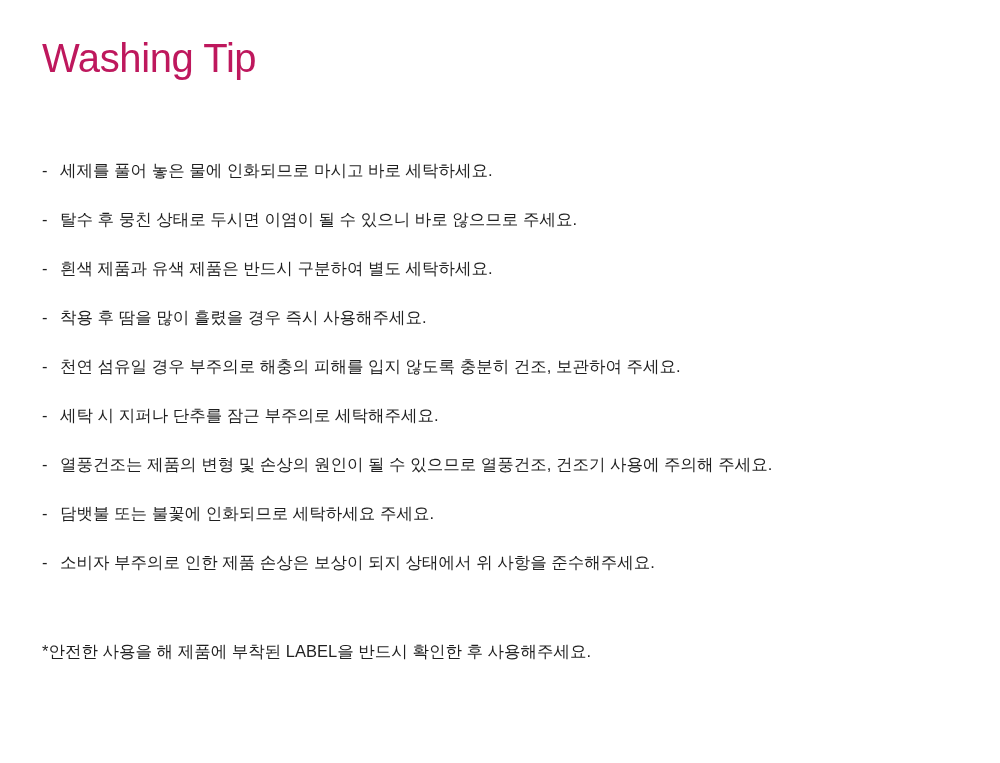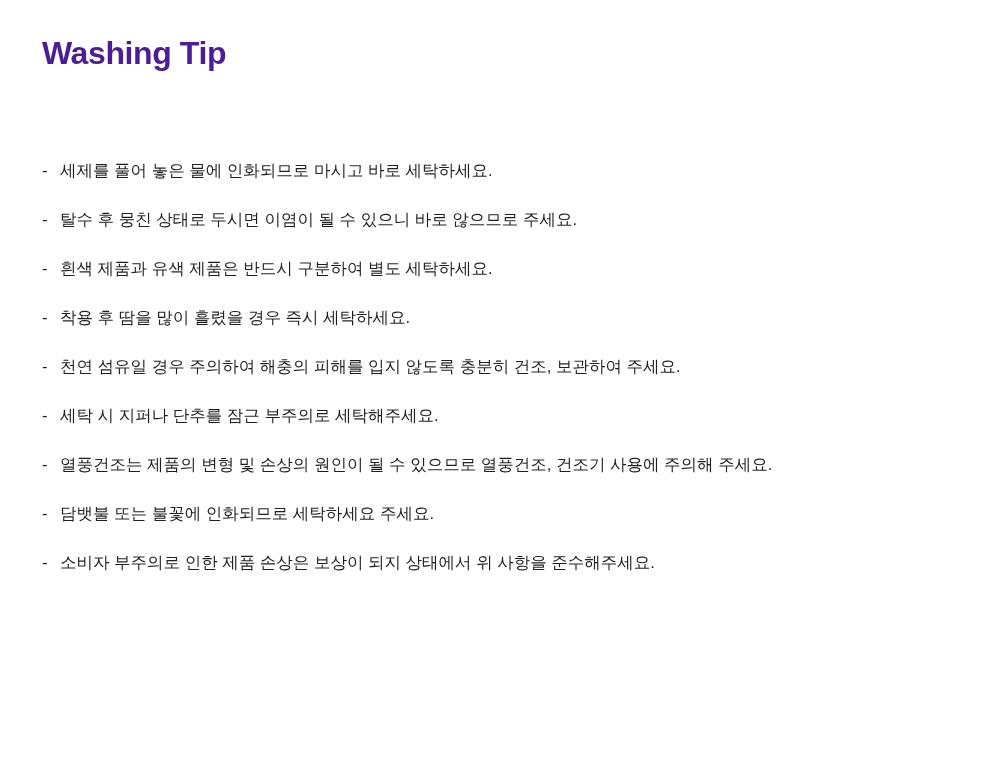--- a/index.html
+++ b/index.html
@@ -17,24 +17,24 @@
   .page {
     position: relative;
     width: 1000px;
     height: 763px;
     box-sizing: border-box;
   }
   .title {
     position: absolute;
     left: 42px;
     top: 36px;
-    font-size: 32px;
-    font-weight: bold;
+    font-size: 40px;
+    font-weight: normal;
     letter-spacing: -0.4px;
-    color: #4c1d95;
+    color: #be185d;
     line-height: 1.1;
   }
   .tips {
     position: absolute;
     left: 42px;
     top: 160px;
     width: 920px;
   }
   .tip-row {
     display: flex;
@@ -80,26 +80,26 @@
       <span class="tip-text">탈수 후 뭉친 상태로 두시면 이염이 될 수 있으니 바로 않으므로 주세요.</span>
     </div>
 
     <div class="tip-row">
       <span class="tip-dash">-</span>
       <span class="tip-text">흰색 제품과 유색 제품은 반드시 구분하여 별도 세탁하세요.</span>
     </div>
 
     <div class="tip-row">
       <span class="tip-dash">-</span>
-      <span class="tip-text">착용 후 땀을 많이 흘렸을 경우 즉시 세탁하세요.</span>
+      <span class="tip-text">착용 후 땀을 많이 흘렸을 경우 즉시 사용해주세요.</span>
     </div>
 
     <div class="tip-row">
       <span class="tip-dash">-</span>
-      <span class="tip-text">천연 섬유일 경우 주의하여 해충의 피해를 입지 않도록 충분히 건조, 보관하여 주세요.</span>
+      <span class="tip-text">천연 섬유일 경우 부주의로 해충의 피해를 입지 않도록 충분히 건조, 보관하여 주세요.</span>
     </div>
 
     <div class="tip-row">
       <span class="tip-dash">-</span>
       <span class="tip-text">세탁 시 지퍼나 단추를 잠근 부주의로 세탁해주세요.</span>
     </div>
 
     <div class="tip-row">
       <span class="tip-dash">-</span>
       <span class="tip-text">열풍건조는 제품의 변형 및 손상의 원인이 될 수 있으므로 열풍건조, 건조기 사용에 주의해 주세요.</span>
@@ -110,14 +110,15 @@
       <span class="tip-text">담뱃불 또는 불꽃에 인화되므로 세탁하세요 주세요.</span>
     </div>
 
     <div class="tip-row">
       <span class="tip-dash">-</span>
       <span class="tip-text">소비자 부주의로 인한 제품 손상은 보상이 되지 상태에서 위 사항을 준수해주세요.</span>
     </div>
 
   </div>
 
+  <div class="note">*안전한 사용을 해 제품에 부착된 LABEL을 반드시 확인한 후 사용해주세요.</div>
 
 </div>
 
 </body></html>

